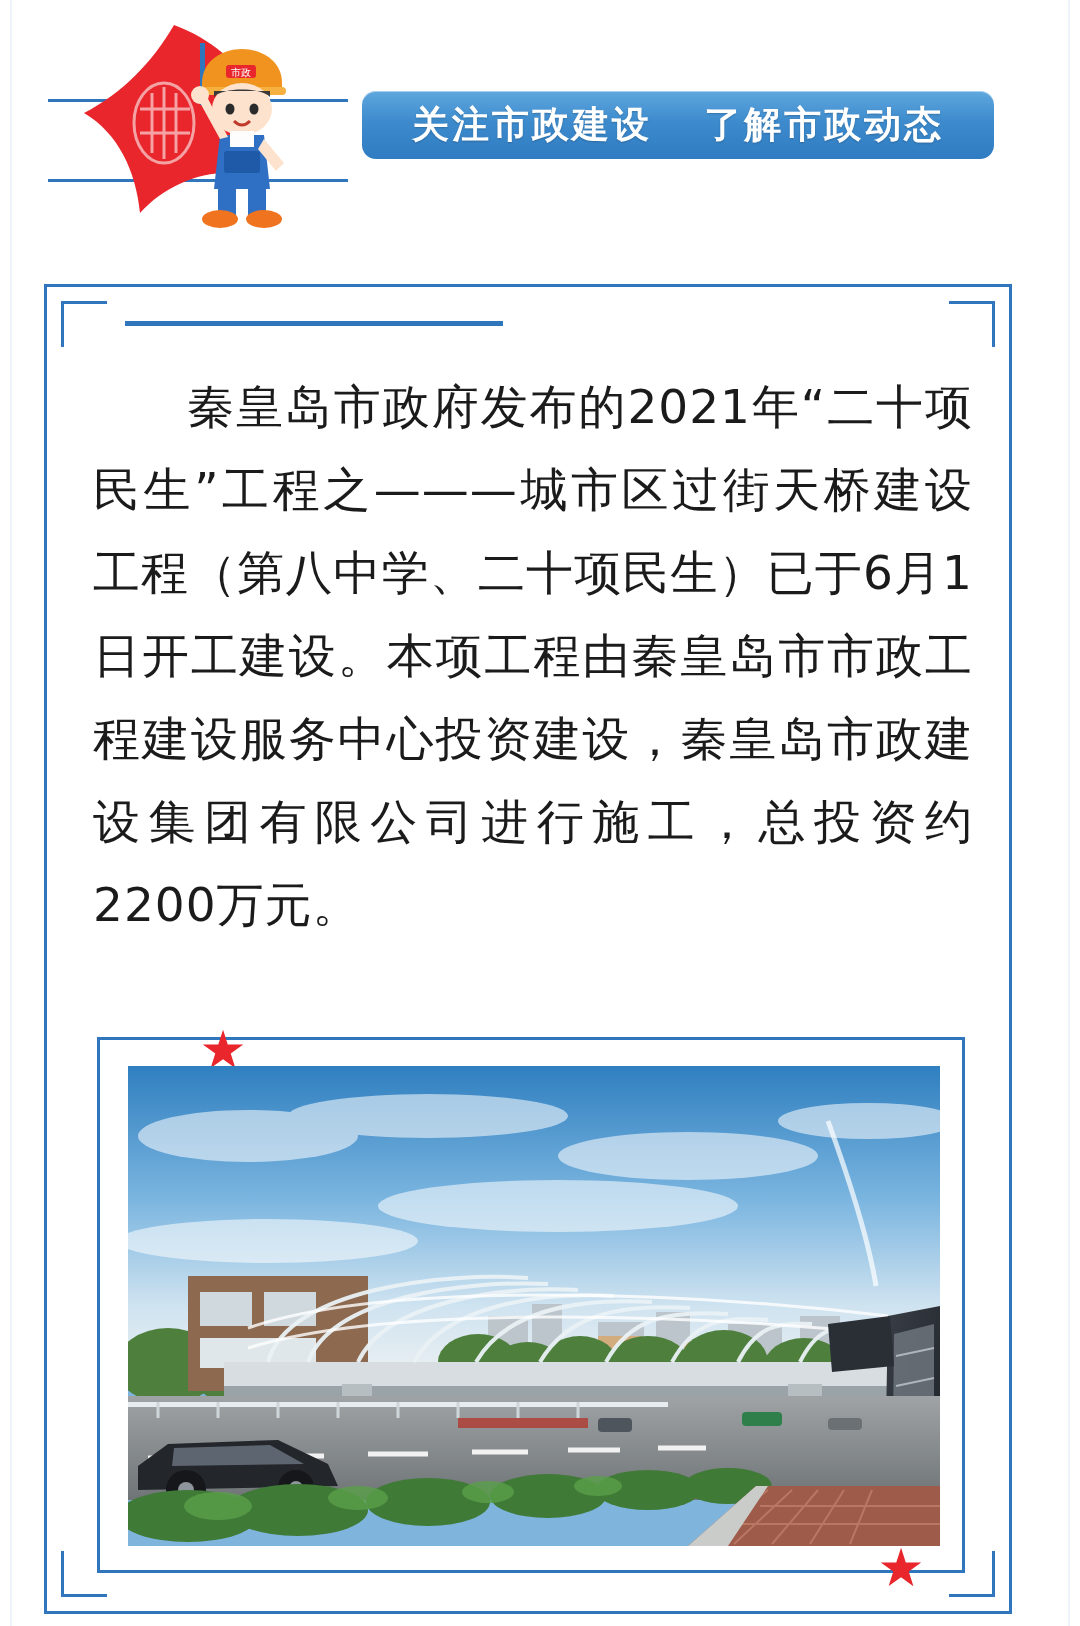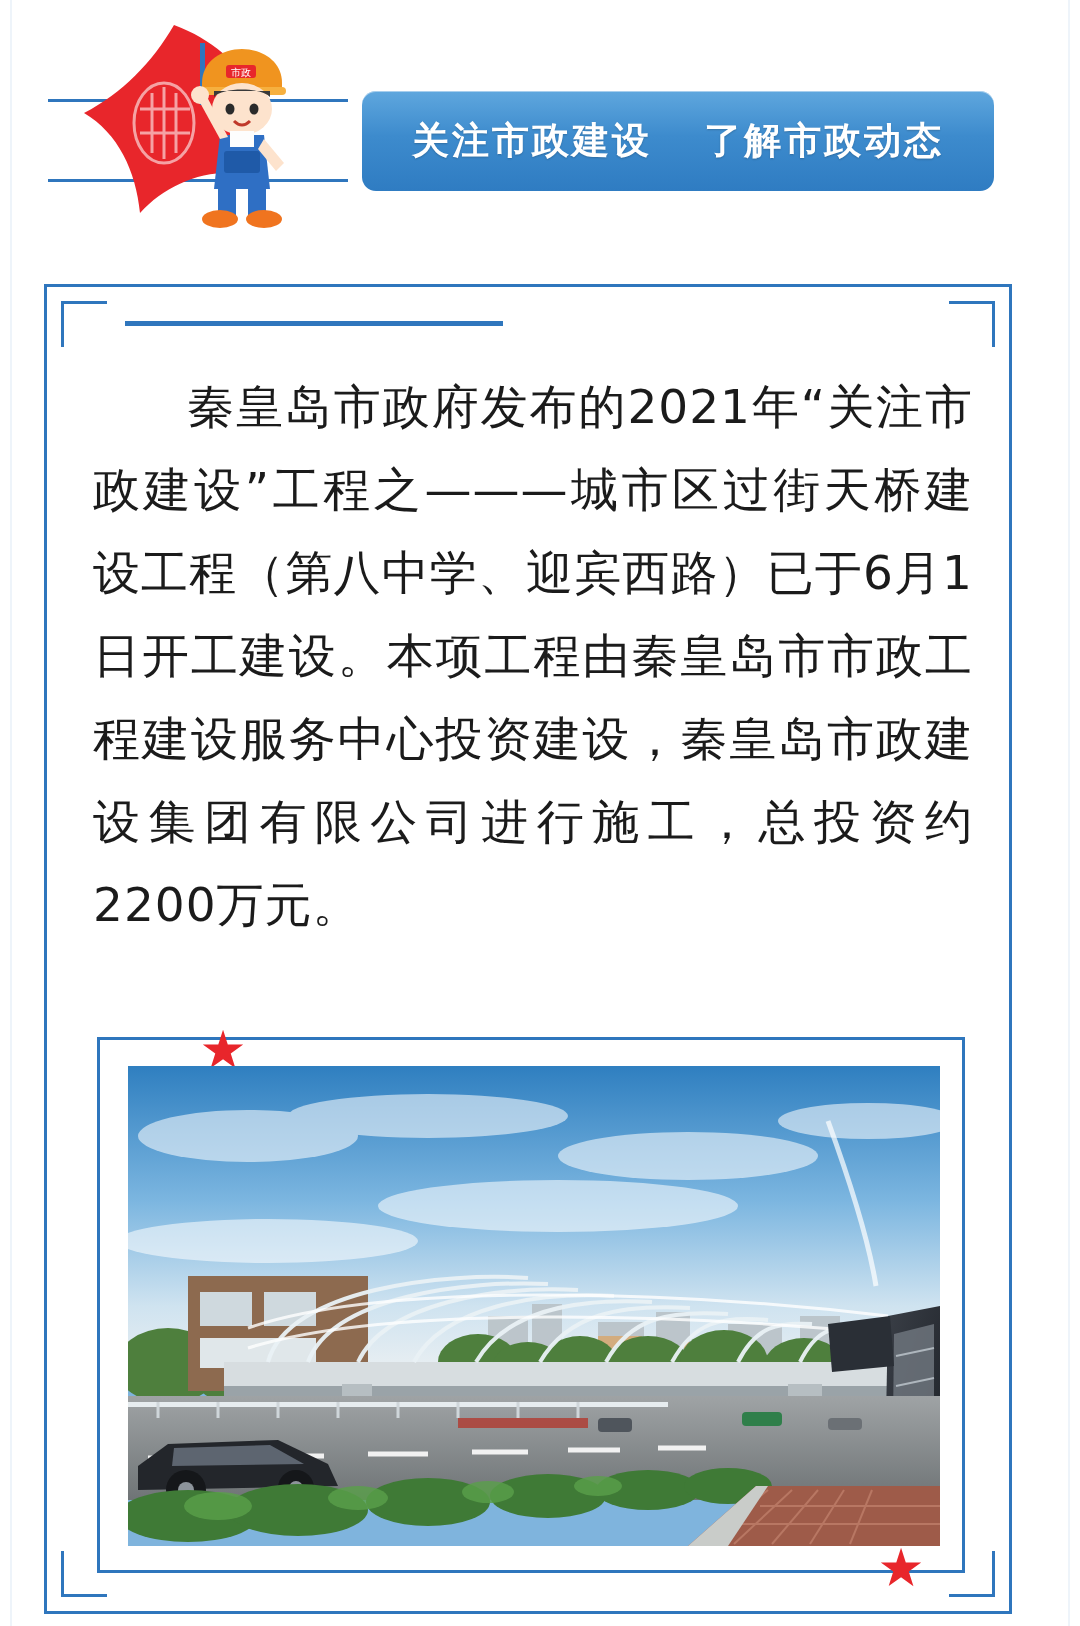--- a/index.html
+++ b/index.html
@@ -53,21 +53,21 @@
     height: 190px;
   }
   .mascot svg { display: block; }
 
   
   .banner {
     position: absolute;
     left: 362px;
     top: 88px;
     width: 632px;
-    height: 100px;
+    height: 68px;
     border-radius: 14px 14px 14px 14px;
     background: linear-gradient(180deg, #5fa7de 0%, #3d8bcd 45%, #2f7cc2 100%);
     box-shadow: inset 0 1px 0 rgba(255,255,255,.45);
     display: flex;
     align-items: center;
     justify-content: center;
     text-align: center;
   }
   .banner-text {
     color: #ffffff;
@@ -230,21 +230,21 @@
 </div>
 
 <div class="card">
   <div class="corner tl"></div>
   <div class="corner tr"></div>
   <div class="corner bl"></div>
   <div class="corner br"></div>
 
   <div class="title-bar"></div>
 
-  <div class="body-text">秦皇岛市政府发布的2021年“关注市政建设”工程之———城市区过街天桥建设工程（第八中学、迎宾西路）已于6月1日开工建设。本项工程由秦皇岛市市政工程建设服务中心投资建设，秦皇岛市政建设集团有限公司进行施工，总投资约2200万元。</div>
+  <div class="body-text">秦皇岛市政府发布的2021年“二十项民生”工程之———城市区过街天桥建设工程（第八中学、二十项民生）已于6月1日开工建设。本项工程由秦皇岛市市政工程建设服务中心投资建设，秦皇岛市政建设集团有限公司进行施工，总投资约2200万元。</div>
 
   <div class="photo-wrap">
     <span class="star s1">★</span>
     <span class="star s2">★</span>
 
     <div class="photo">
       <svg width="812" height="480" viewBox="0 0 812 480">
         <defs>
           <linearGradient id="sky" x1="0" y1="0" x2="0" y2="1">
             <stop offset="0%" stop-color="#2f7fc0"></stop>

